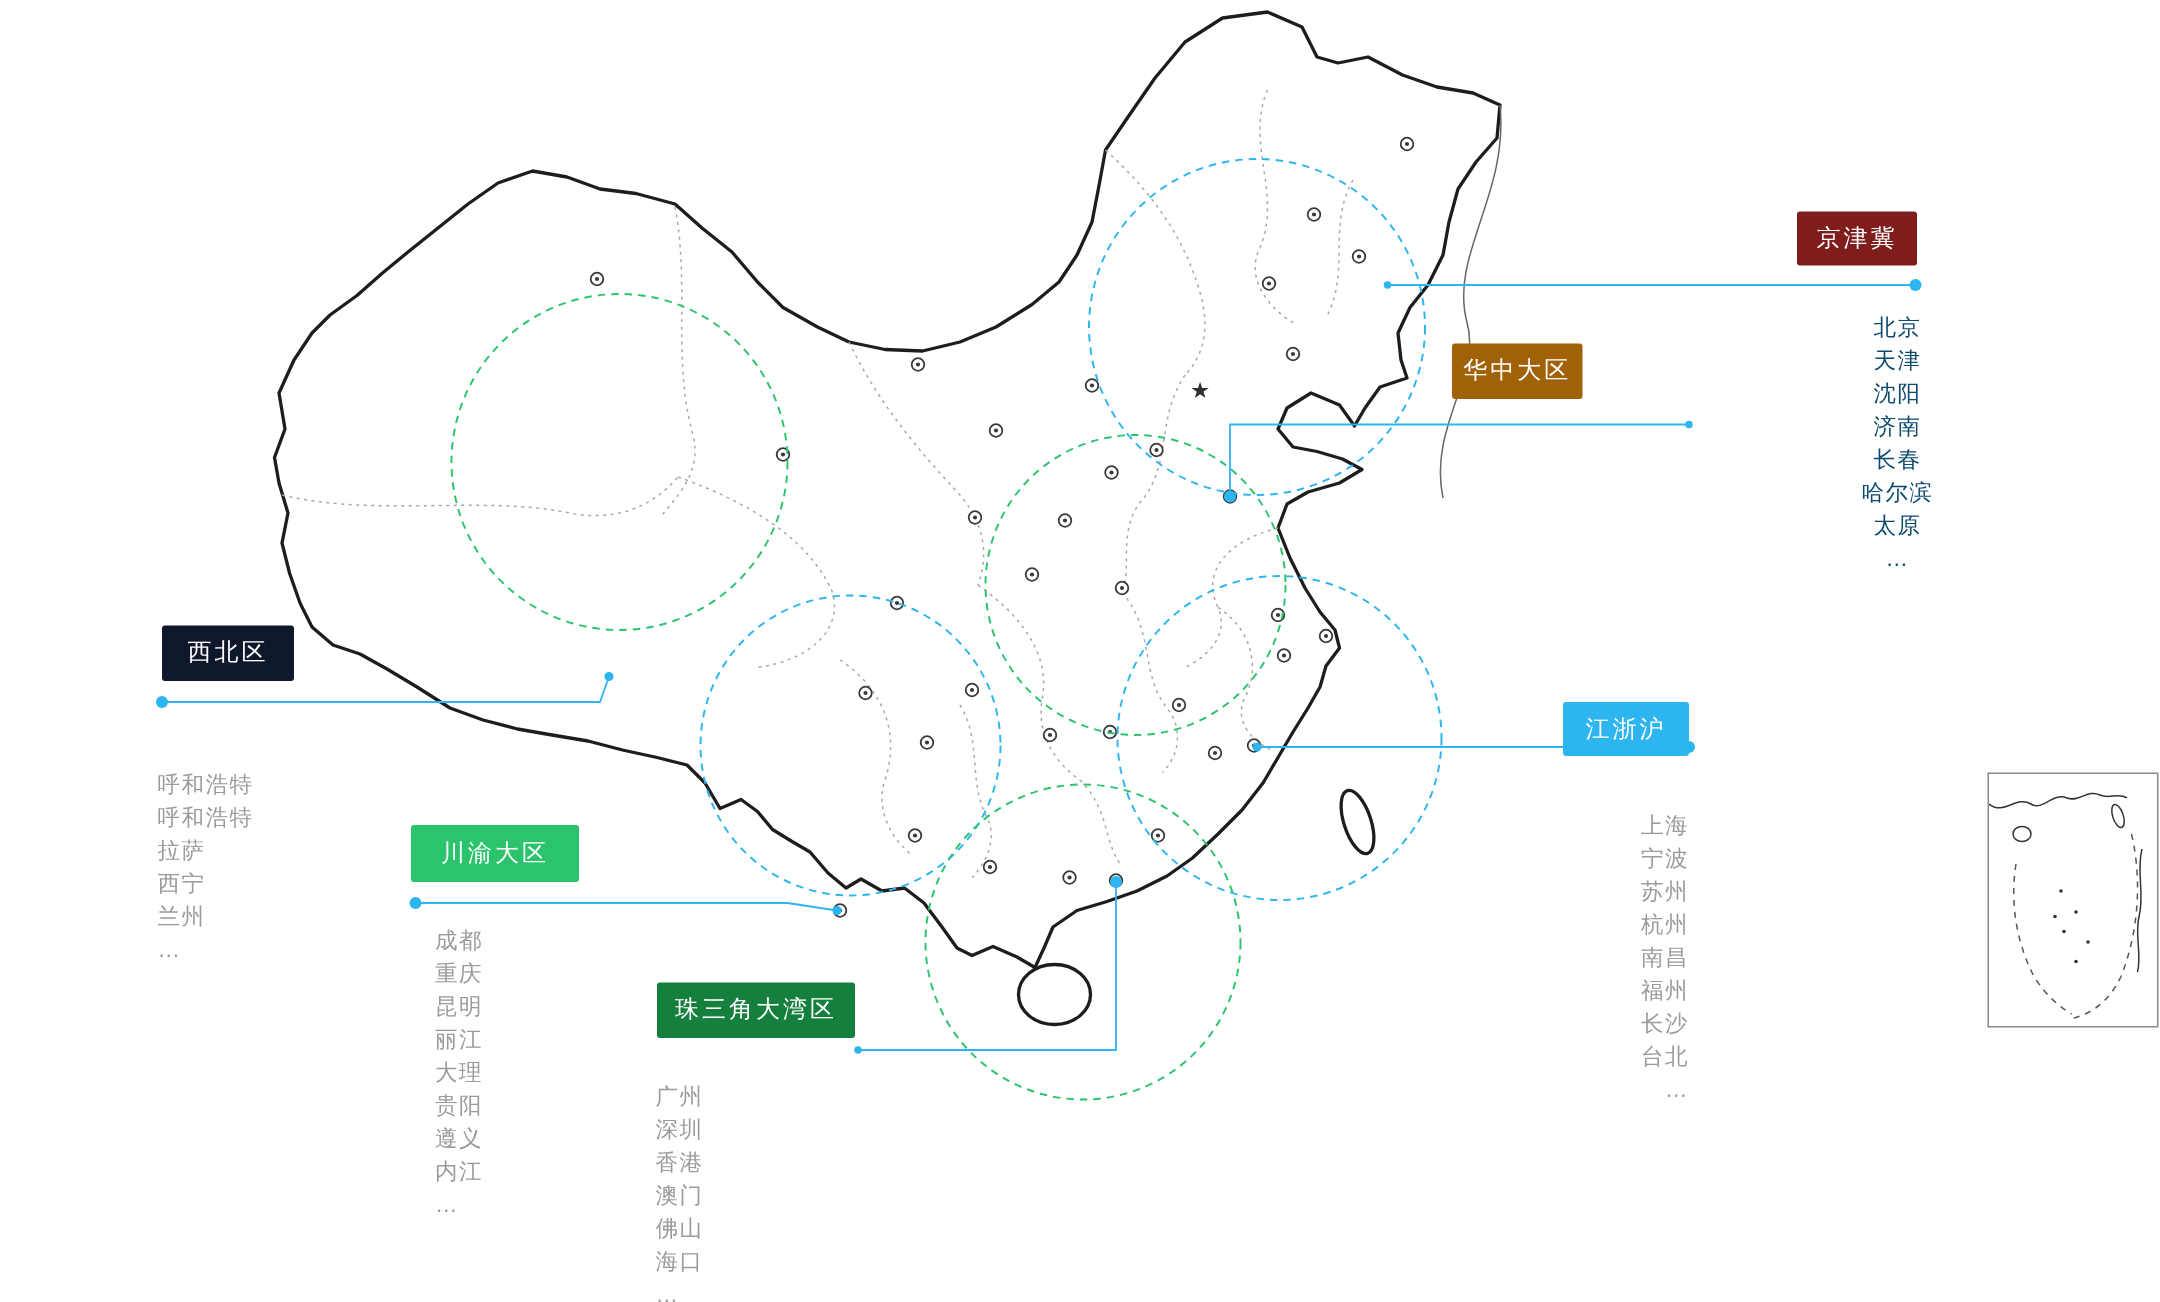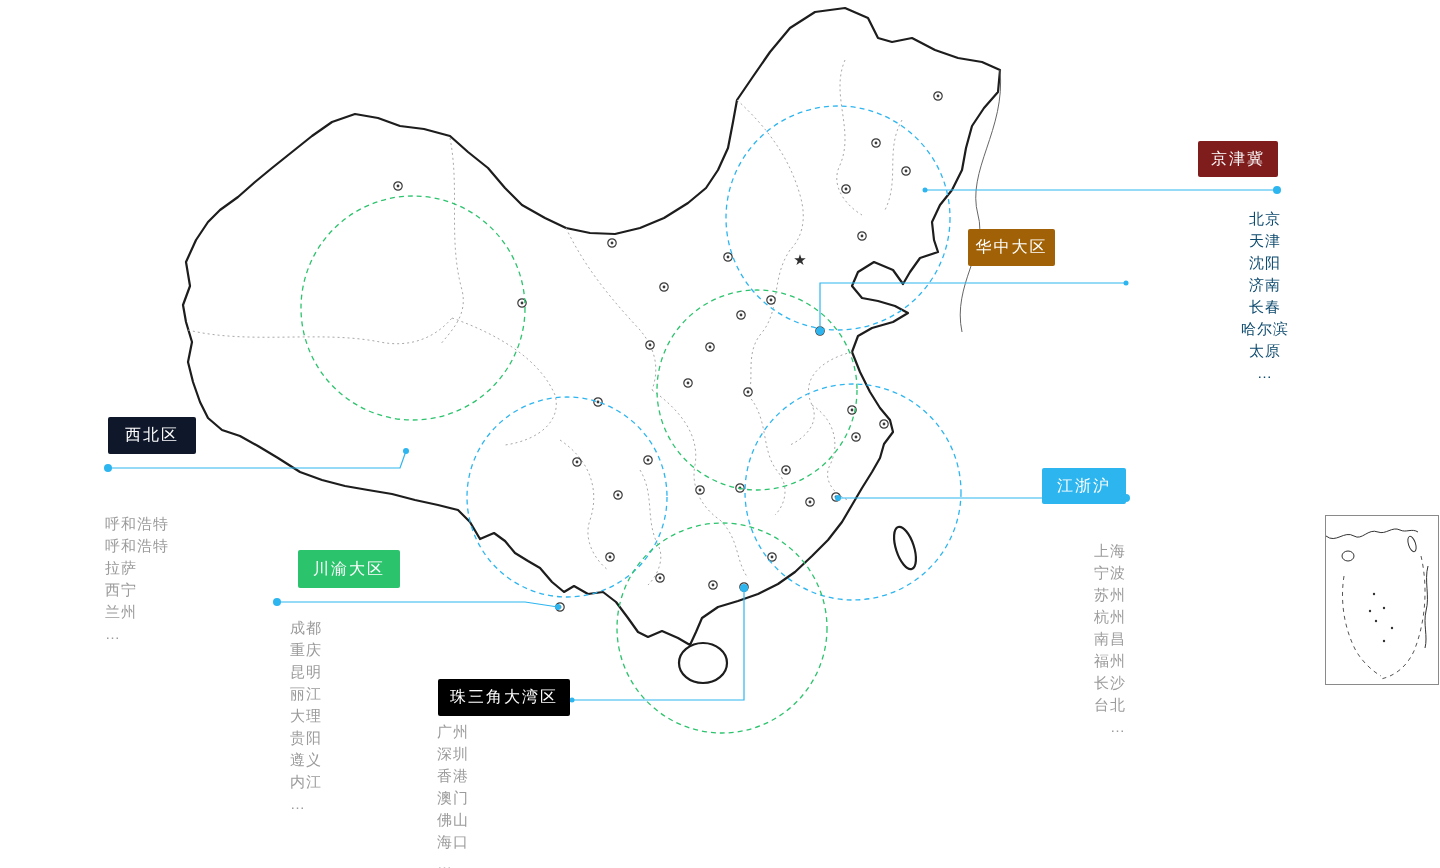--- a/index.html
+++ b/index.html
@@ -177,34 +177,34 @@
   <div class="region-label" style="left: 108px; top: 417px; width: 88px; height: 37px; background: #0f172a;">西北区</div>
   <div class="city-list" style="left:105px;top:486px;margin-top:27px;">
       <div class="city">呼和浩特</div>
       <div class="city">呼和浩特</div>
       <div class="city">拉萨</div>
       <div class="city">西宁</div>
       <div class="city">兰州</div>
       <div class="city">…</div>
     </div>
 
-  <div class="region-label" style="left: 274px; top: 550px; width: 102px; height: 38px; background: rgb(44, 195, 109); margin-left: 24px;">川渝大区</div>
+  <div class="region-label" style="left: 274px; top: 550px; width: 112px; height: 38px; background: rgb(44, 195, 109);">川渝大区</div>
   <div class="city-list" style="left:270px;top:617px;margin-left:20px;">
       <div class="city">成都</div>
       <div class="city">重庆</div>
       <div class="city">昆明</div>
       <div class="city">丽江</div>
       <div class="city">大理</div>
       <div class="city">贵阳</div>
       <div class="city">遵义</div>
       <div class="city">内江</div>
       <div class="city">…</div>
     </div>
 
-  <div class="region-label" style="left: 438px; top: 655px; width: 132px; height: 37px; background: #000000; margin-top: 24px;">珠三角大湾区</div>
+  <div class="region-label" style="left: 438px; top: 655px; width: 132px; height: 37px; background: #15803d;">珠三角大湾区</div>
   <div class="city-list" style="left:437px;top:721px;">
       <div class="city">广州</div>
       <div class="city">深圳</div>
       <div class="city">香港</div>
       <div class="city">澳门</div>
       <div class="city">佛山</div>
       <div class="city">海口</div>
       <div class="city">…</div>
     </div>
 

